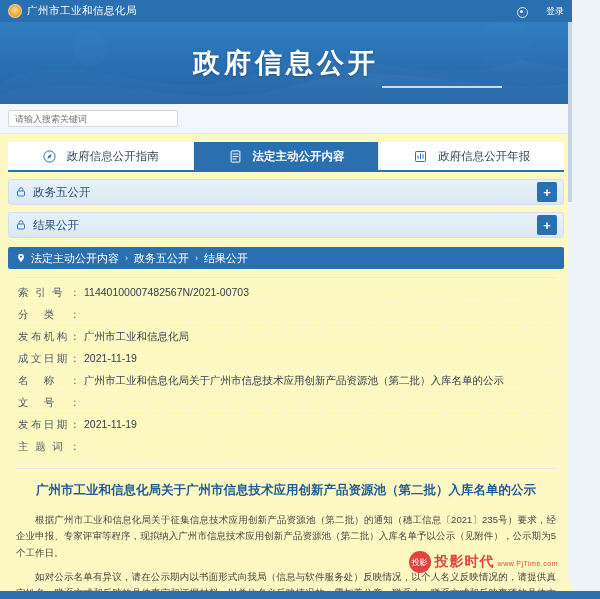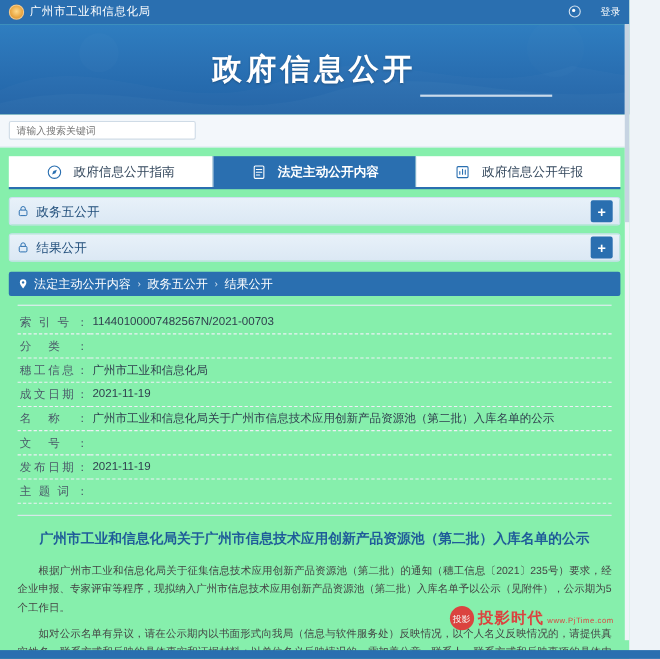--- a/index.html
+++ b/index.html
@@ -3,37 +3,37 @@
 <meta charset="utf-8">
 <style>
   html,body{margin:0;padding:0;}
   body{
     width:600px;height:599px;
     background:#eef3f8;
     font-family:"Liberation Sans","DejaVu Sans",sans-serif;
     font-size:11px;color:#333;
     overflow:hidden;
   }
-  .page{position:relative;width:572px;height:599px;background:#86efac;}
+  .page{position:relative;width:572px;height:599px;background:#fef9c3;}
 
   
   .topbar{
     height:22px;background:#2a6fb0;
     display:flex;align-items:center;
     padding:0 8px;box-sizing:border-box;
     color:#fff;font-size:10px;
   }
   .gov-emblem{
     width:14px;height:14px;border-radius:50%;
     background:radial-gradient(circle at 50% 45%,#ffd98a 0%,#e8a33d 55%,#c6802a 100%);
     margin-right:5px;flex:0 0 auto;
     box-shadow:0 0 0 1px rgba(255,255,255,.45) inset;
   }
   .topbar-title{font-size:10.5px;letter-spacing:.5px;}
-  .topbar-right{margin-left:auto;display:flex;align-items:flex-start;gap:18px;font-size:9px;}
+  .topbar-right{margin-left:auto;display:flex;align-items:flex-end;gap:18px;font-size:9px;}
   .topbar-right .dot{
     width:9px;height:9px;border-radius:50%;
     border:1px solid rgba(255,255,255,.8);
     display:inline-block;position:relative;
   }
   .topbar-right .dot:after{
     content:"";position:absolute;left:2px;top:2px;width:3px;height:3px;
     background:#fff;border-radius:50%;
   }
 
@@ -262,21 +262,21 @@
       <tbody>
           <tr>
         <td class="k">索引号：</td>
         <td class="v">11440100007482567N/2021-00703</td>
       </tr>
       <tr>
         <td class="k">分类：</td>
         <td class="v"></td>
       </tr>
       <tr>
-        <td class="k">穗工信息：</td>
+        <td class="k">发布机构：</td>
         <td class="v">广州市工业和信息化局</td>
       </tr>
       <tr>
         <td class="k">成文日期：</td>
         <td class="v">2021-11-19</td>
       </tr>
       <tr>
         <td class="k">名称：</td>
         <td class="v">广州市工业和信息化局关于广州市信息技术应用创新产品资源池（第二批）入库名单的公示</td>
       </tr>

